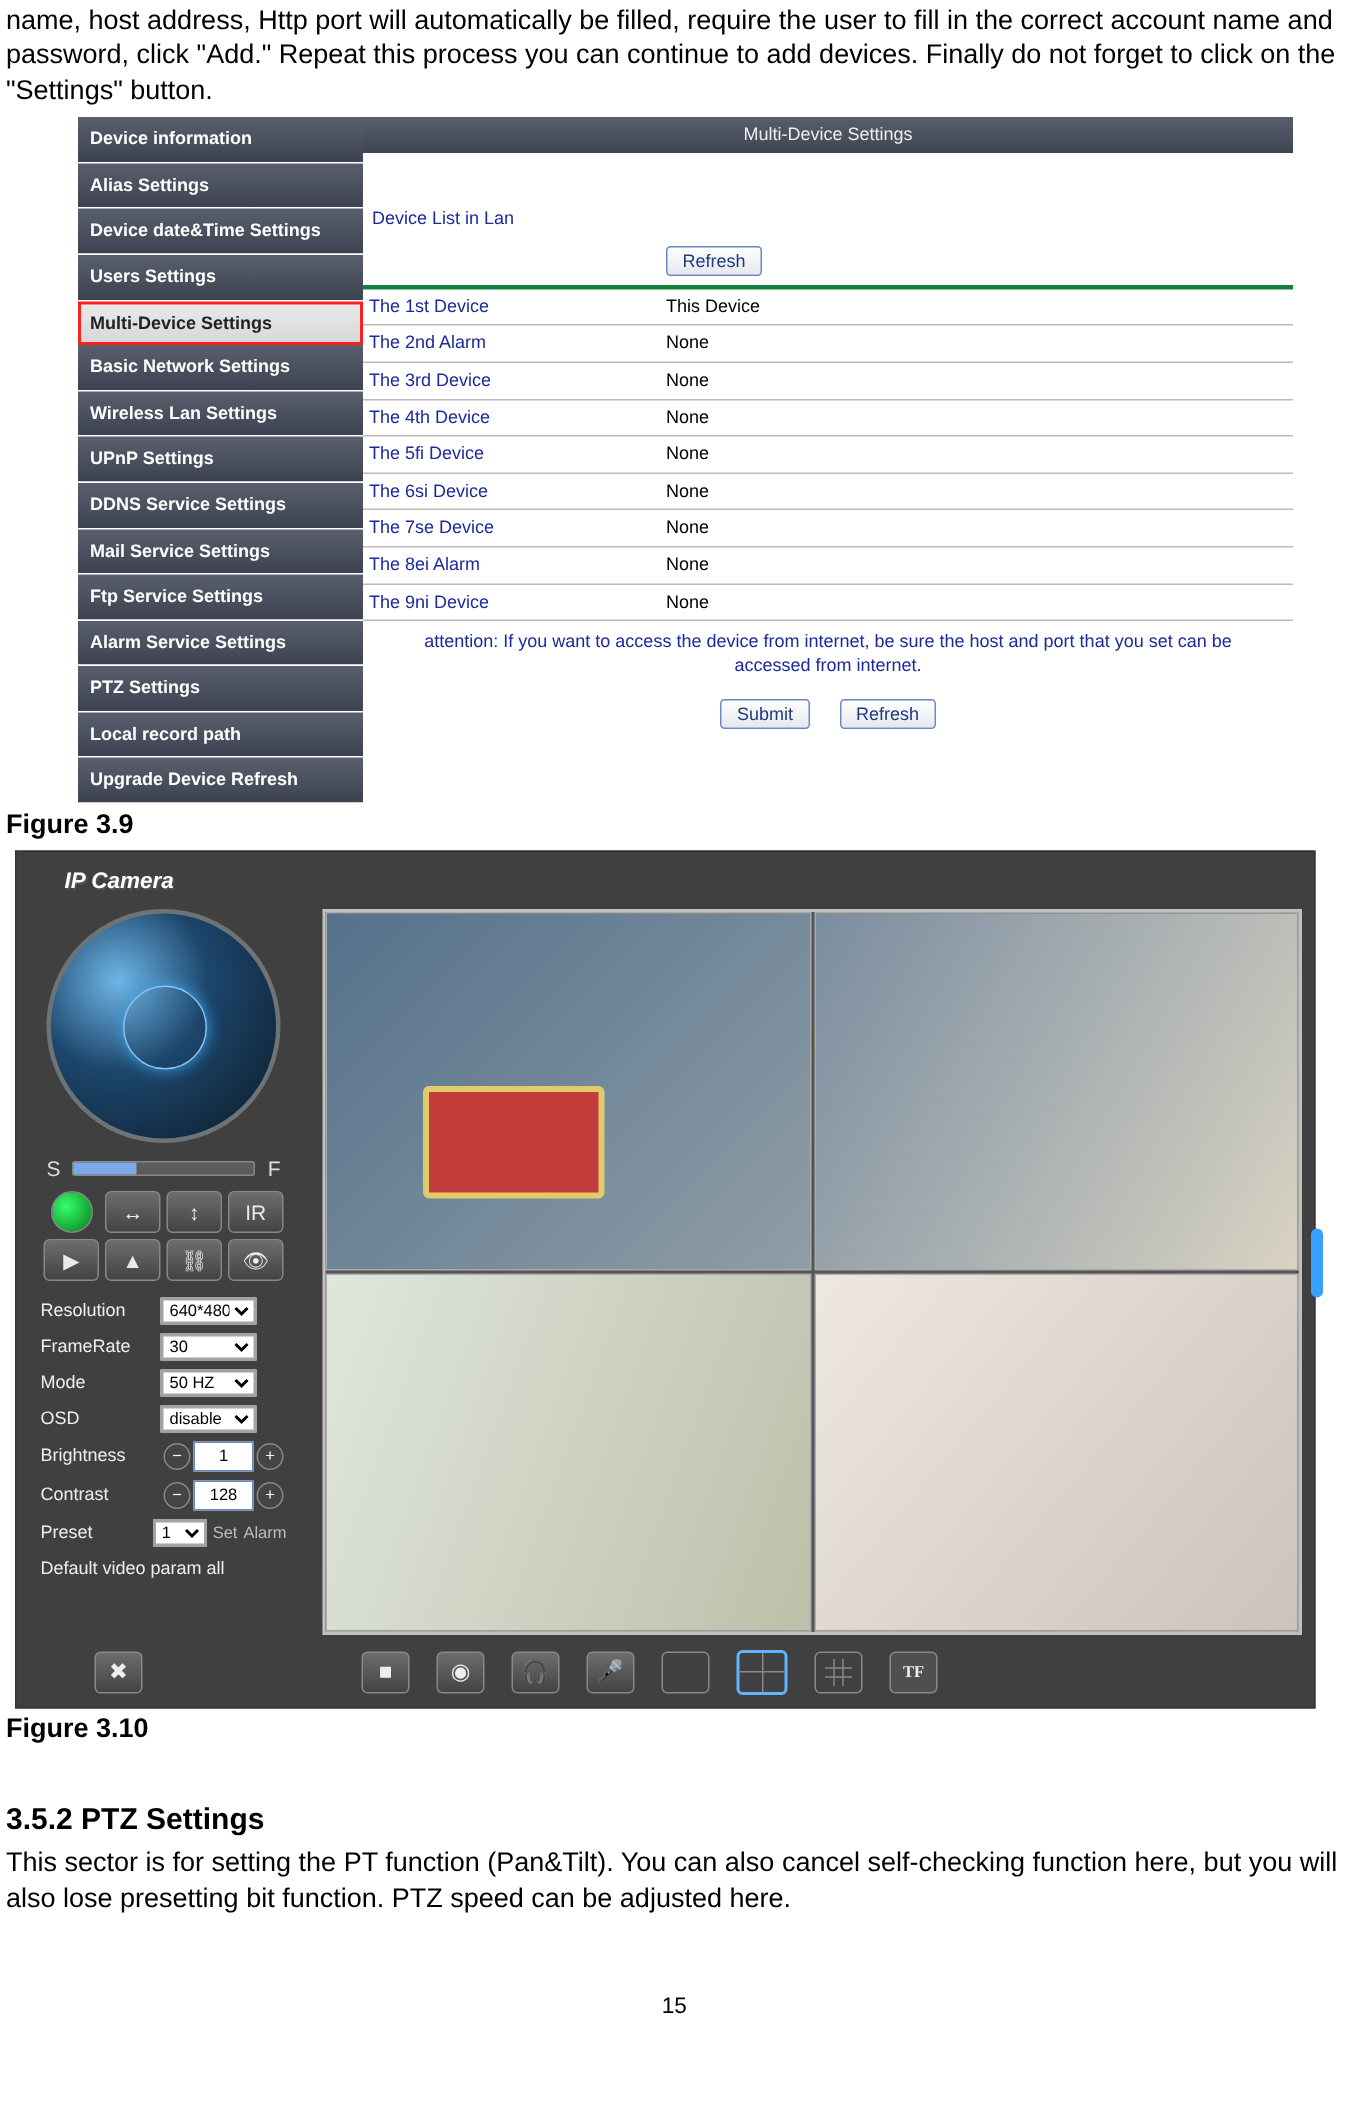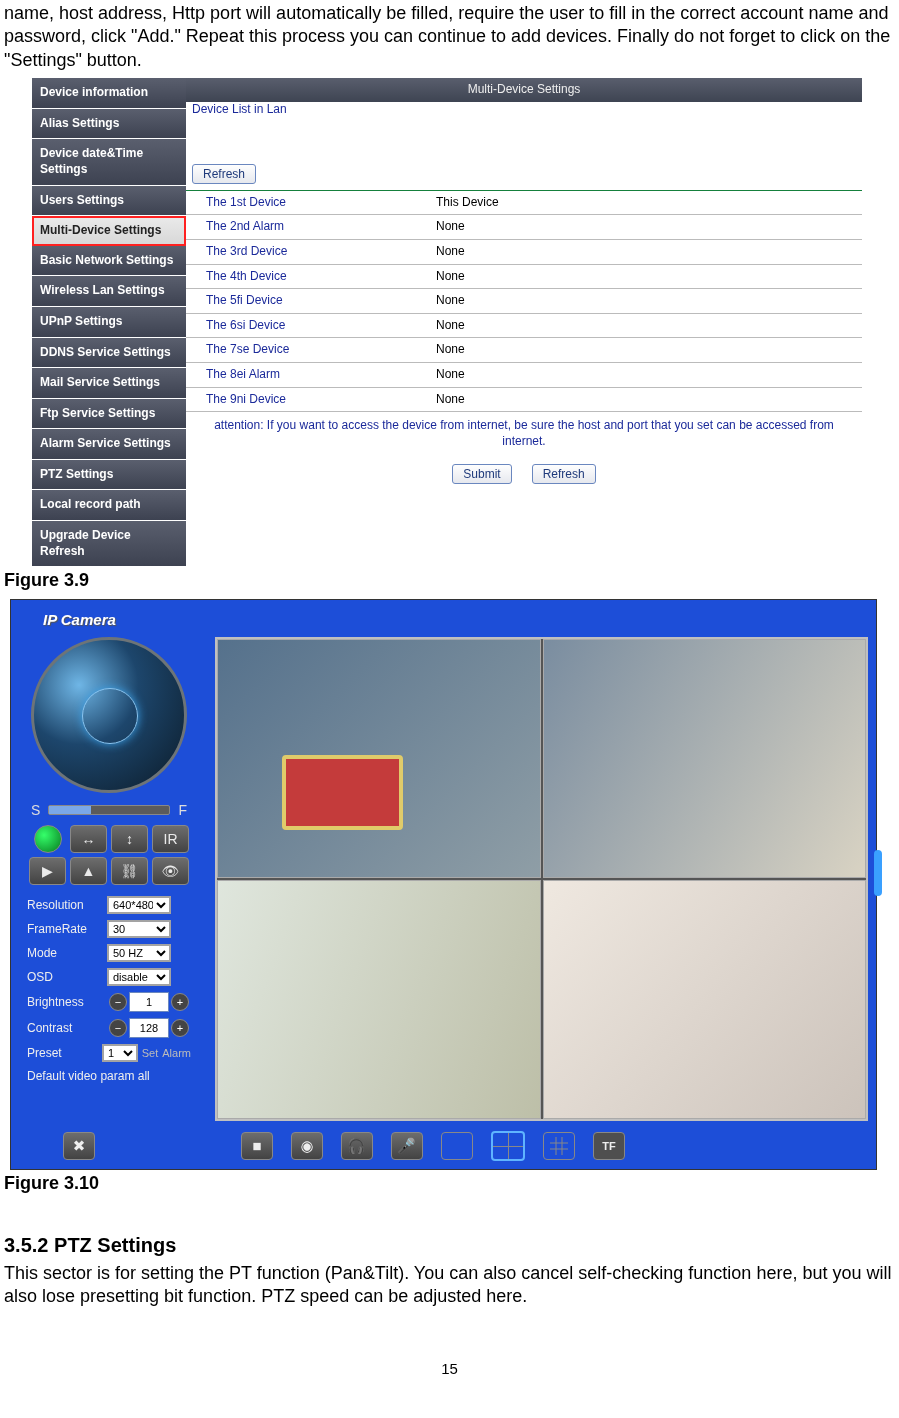--- a/index.html
+++ b/index.html
@@ -19,22 +19,23 @@
     margin: 2px 0 6px 0;
   }
   
   .fig39 {
     display: flex;
     margin: 4px 0 2px 28px;
     width: 830px;
     background: #fff;
   }
   .nav-col {
-    width: 154px;
+    width: 190px;
     flex: 0 0 auto;
+    margin-left: 20px;
   }
   .nav-item {
     background: linear-gradient(#5a5f6e, #3d4251);
     color: #fff;
     font-weight: bold;
     font-size: 12px;
     padding: 7px 8px;
     border-bottom: 1px solid #fff;
   }
   .nav-item.hl {
@@ -50,22 +51,21 @@
   .mds-header {
     background: linear-gradient(#595e6d, #3e4452);
     color: #eee;
     font-size: 12px;
     text-align: center;
     padding: 4px 0;
   }
   .mds-top {
     display: flex;
     height: 88px;
-    border-bottom: 1px solid #15803d;
-    flex-direction: column;
+    border-bottom: 3px solid #15803d;
   }
   .mds-top-left {
     width: 190px;
     display: flex;
     align-items: center;
     color: #1b2a9a;
     font-size: 12px;
     padding-left: 6px;
   }
   .mds-top-right {
@@ -80,38 +80,38 @@
     border: 1px solid #6a87bf;
     border-radius: 3px;
     background: linear-gradient(#fefefe,#e6e8ee);
     color: #1f3a7b;
     cursor: pointer;
   }
   .mds-table { width: 100%; border-collapse: collapse; }
   .mds-table td {
     border-bottom: 1px solid #bbb;
     font-size: 12px;
-    padding: 4px 20px;
+    padding: 4px 4px;
   }
   .mds-table td.k { width: 190px; color: #1b2a9a; }
   .mds-attn {
     color: #1b2a9a;
     font-size: 12px;
     text-align: center;
     padding: 6px 20px;
   }
   .mds-bottom {
     text-align: center;
     padding: 6px 0 2px;
   }
   
   .fig310 {
     width: 867px;
     margin: 4px 0 2px 6px;
-    background: #1d4ed8;
+    background: #404040;
     border: 1px solid #333;
     color: #ccc;
     font-size: 12px;
     position: relative;
     padding: 8px 8px 8px 8px;
     box-sizing: border-box;
   }
   .fig310-title {
     color: #fff;
     font-weight: bold;
@@ -255,21 +255,21 @@
     width: 30px; height: 26px;
     background: linear-gradient(#6d6d6d,#434343);
     border-radius: 4px;
     border: 1px solid #888;
     display:flex; align-items:center; justify-content:center;
     color:#eee; font-size:15px;
     cursor:pointer;
   }
   .tool-ic.plain { background: transparent; border: 1px solid #888; }
   .tool-ic.blue { border: 2px solid #5fb4ff; }
-  .tool-ic.tf { background:#4f4f4f; border-radius:4px; font-size:11px; font-weight:bold;}
+  .tool-ic.tf { background:#4f4f4f; border-radius:4px; font-size:11px; font-weight:bold;font-family:Liberation Serif, serif;}
   .right-scroll {
     position:absolute; right:-6px; top:44%;
     width:8px; height:46px; border-radius:4px;
     background:#3aa0ff;
   }
   .plain-grid::before {content:"";display:block;width:100%;height:100%;box-sizing:border-box;
     background:
       linear-gradient(#888,#888) center/1px 100%,
       linear-gradient(#888,#888) center/100% 1px;
     background-repeat:no-repeat;}

